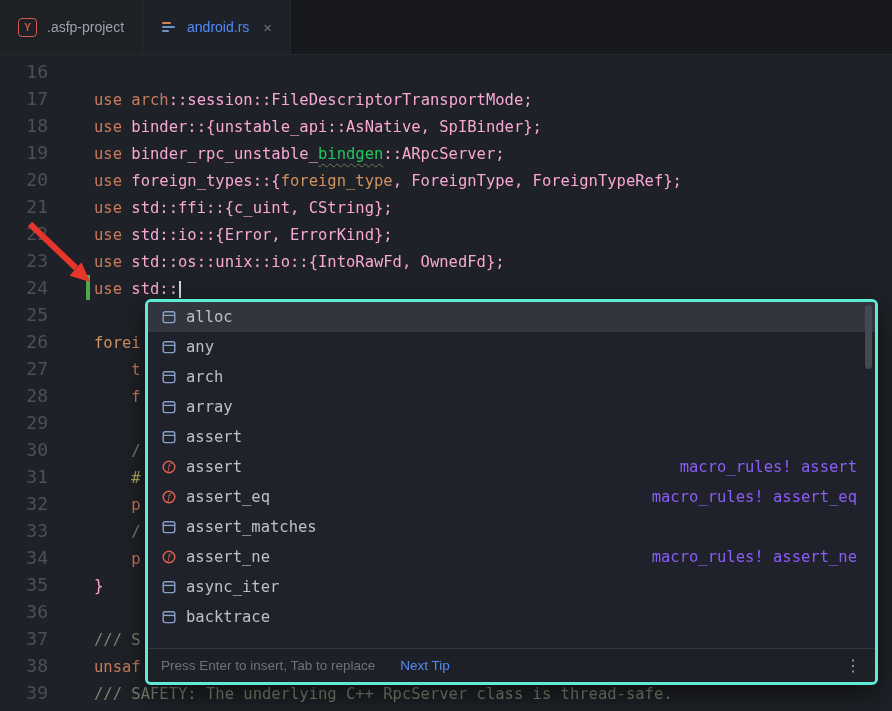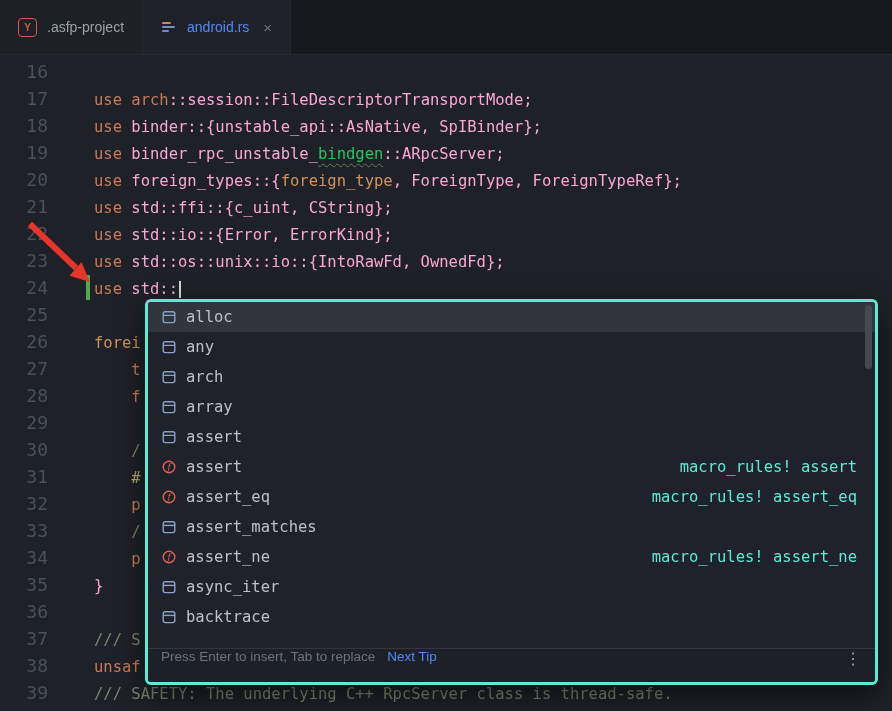--- a/index.html
+++ b/index.html
@@ -29,25 +29,25 @@
   .c-doc{color:#7b8570}
   .c-meta{color:#b3ae60}
   .c-typo{color:#22c55e;text-decoration:underline wavy #647f4e;text-decoration-thickness:1px;text-underline-offset:4px;}
   
   .popup{position:absolute;left:145px;top:299px;width:727px;background:#1f222a;border:3px solid #5eead4;
          border-radius:6px;box-shadow:0 10px 30px rgba(0,0,0,.55);z-index:5;overflow:hidden;}
   .popup-list{height:346px;overflow:hidden;}
   .popup-item{display:flex;align-items:center;height:30px;padding:0 18px 0 13px;gap:9px;
          font-family:"DejaVu Sans Mono",monospace;font-size:15.5px;color:#bdc0c6;}
   .popup-item.selected{background:#32353d;}
-  .popup-item .hint{margin-left:auto;color:#5eead4;}
+  .popup-item .hint{margin-left:auto;color:#8b5cf6;}
   .kind-icon{width:16px;height:16px;flex:0 0 16px;display:inline-flex;}
   .popup-scrollbar{position:absolute;right:3px;top:3px;width:7px;height:64px;background:#45484f;border-radius:4px;}
-  .popup-footer{height:33px;border-top:1px solid #33363c;background:#1d2027;display:flex;align-items:flex-start;
-         padding:0 14px 0 13px;font-size:13.5px;color:#6e727a;gap:12px;}
+  .popup-footer{height:33px;border-top:1px solid #33363c;background:#1d2027;display:flex;align-items:center;
+         padding:0 14px 0 13px;font-size:13.5px;color:#6e727a;gap:25px;}
   .footer-link{color:#548af7;}
   .footer-menu{margin-left:auto;color:#9da1a8;font-size:16px;}
   
   .arrow{position:absolute;left:0;top:0;z-index:10;pointer-events:none;}
 </style>
 </head>
 <body>
 
 <div class="window">
 

